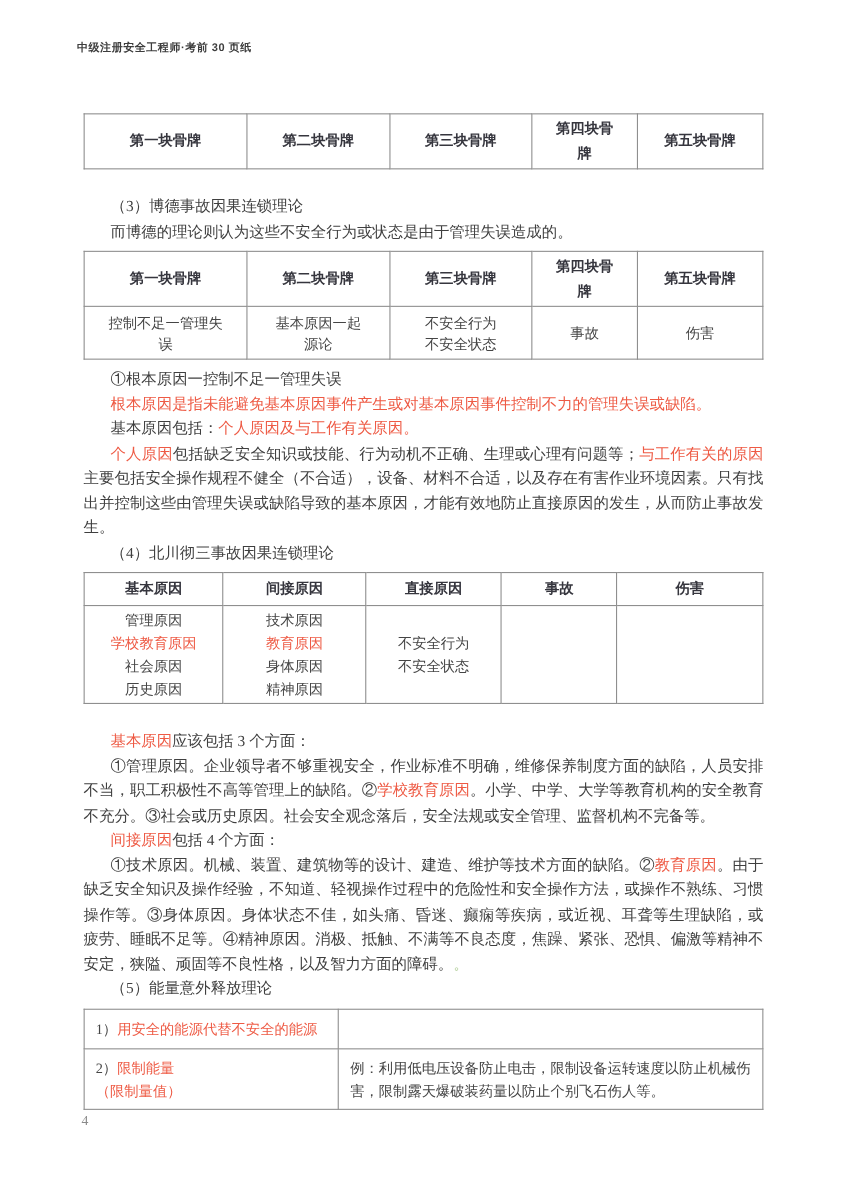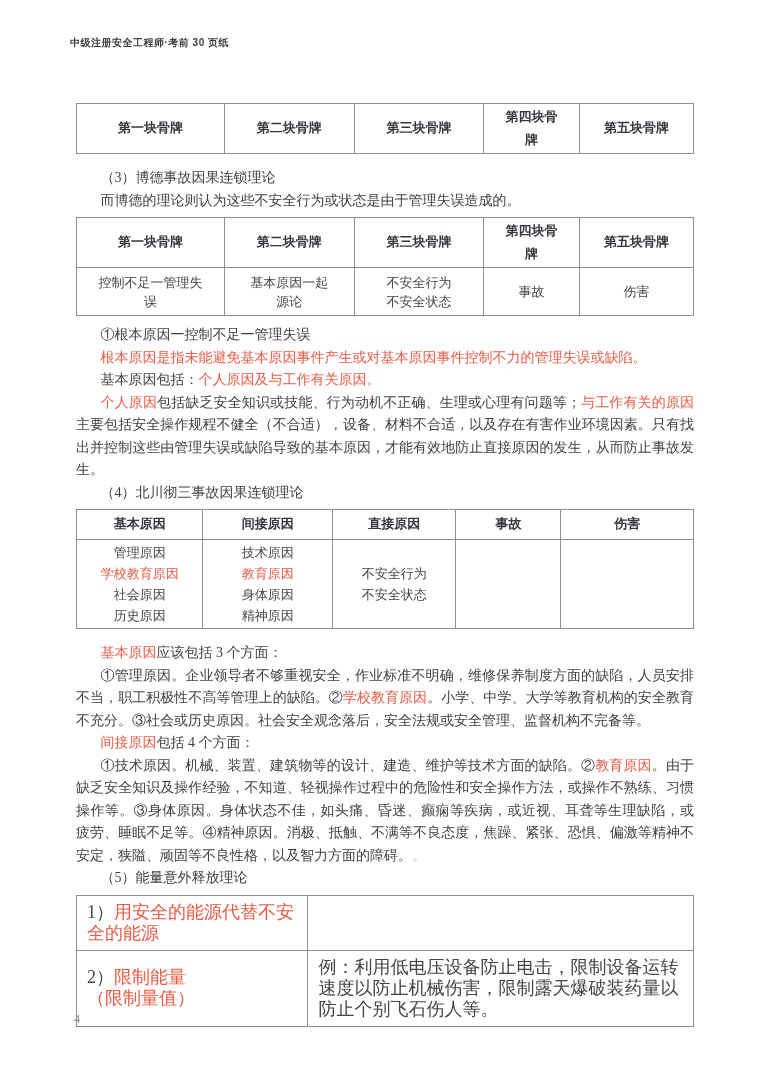--- a/index.html
+++ b/index.html
@@ -19,29 +19,29 @@
     font-size: 14px; line-height: 22.5px;
   }
   table {
     width: 100%; border-collapse: collapse; table-layout: fixed;
     font-size: 13px; color: #454545;
   }
   th, td { border: 1px solid #8f8f8f; text-align: center; vertical-align: middle; padding: 2px 20px; }
   th { font-weight: 700; color: #36363e; height: 30px; font-size: 13px; }
   .t12 td { height: 48px; line-height: 19px; }
   .t3 td  { height: 88px; line-height: 21px; vertical-align: middle; }
-  .t4 { font-size: 18px; }
+  .t4 { font-size: 13px; }
   .t4 td { text-align: left; vertical-align: middle; padding: 6px 10px; line-height: 21px; }
   .t4 .r1 td { height: 36px; }
   .t4 .r2 td { height: 48px; border-radius: 20px; }
   .para, .hline { text-indent: 1.75em; text-align: justify; }
-  .mt-sec  { margin-top: 13px; }
+  .mt-sec  { margin-top: 24px; }
   .mt-tbl  { margin-top: 5px; }
   .mt-blk  { margin-top: 8px; }
-  .mt-line { margin-top: 13px; }
+  .mt-line { margin-top: 24px; }
   .red { color: #ee5a44; }
   .grn { color: #a9c98f; }
   .page-num {
     position: absolute; top: 1012px; left: 74px;
     font-size: 12.5px; color: #8a8a8a;
   }
 </style>
 </head>
 <body>
 

